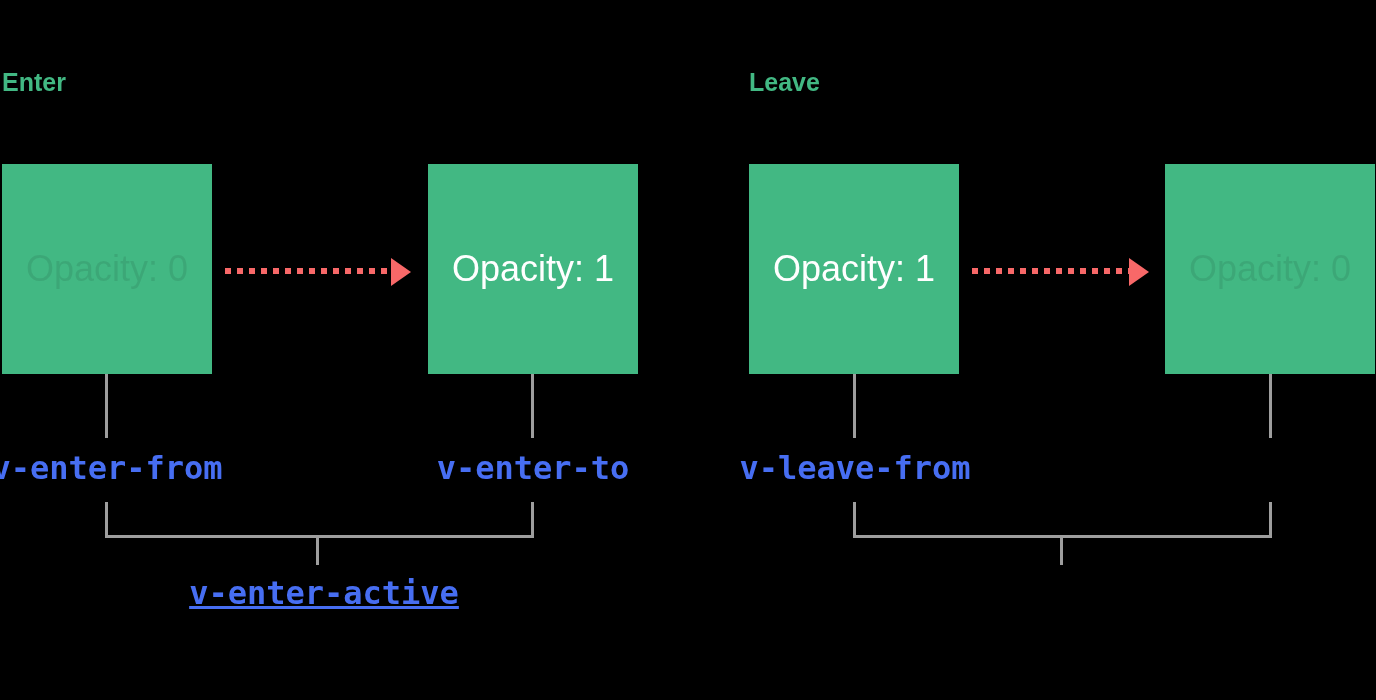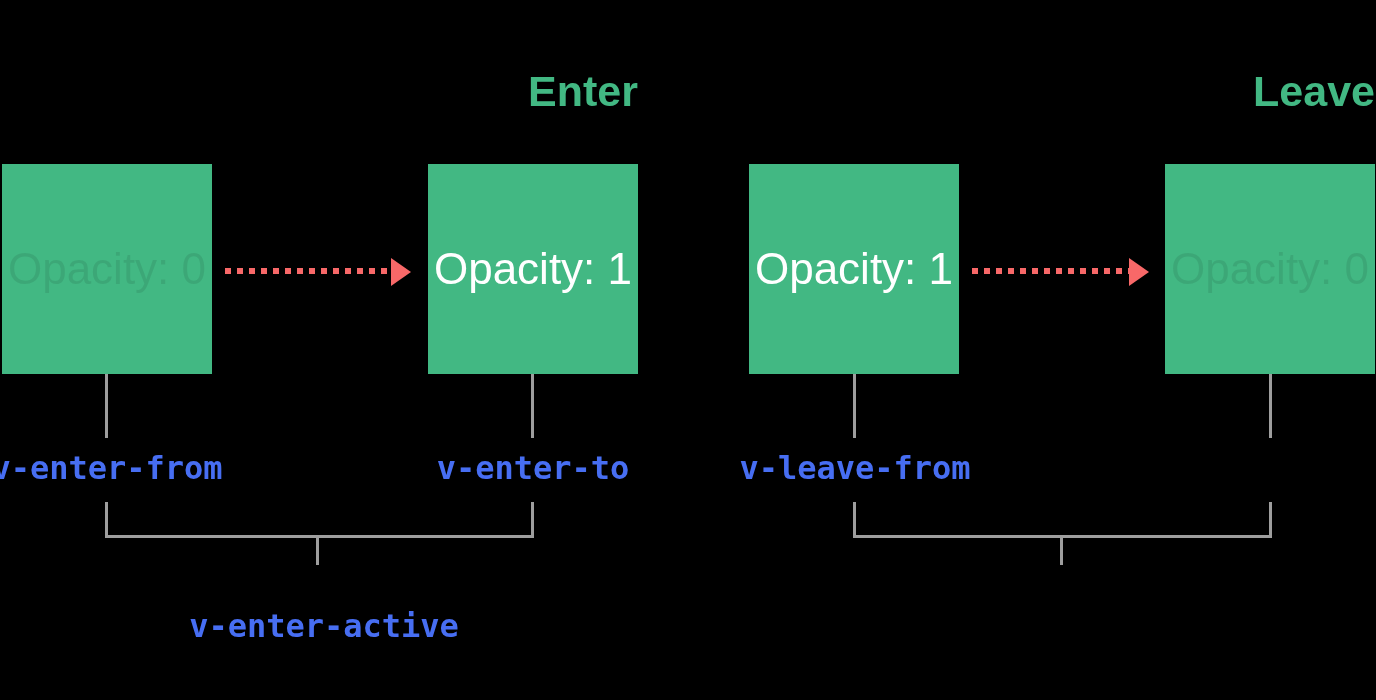--- a/index.html
+++ b/index.html
@@ -2,38 +2,38 @@
 <html style="--background: #000000; --green: #42b883; --blue: #476ef2; --red: #f86868; --gray: #9e9e9e; --white: #ffffff;"><head>
 <meta charset="utf-8">
 <style>
   html,body{margin:0;padding:0;background:#000;}
   .canvas{
     position:relative;width:1376px;height:700px;overflow:hidden;
     background:var(--background,#000);
     font-family:"Liberation Sans",sans-serif;
   }
   .group-title{
-    position:absolute;top:70px;text-align:right;
-    font-weight:700;font-size:43px;line-height:1;
+    position:absolute;top:70px;text-align:left;
+    font-weight:700;font-size:25px;line-height:1;
     color:var(--green,#42b883);
   }
   #title-enter{left:2px;width:636px;}
   #title-leave{left:749px;width:626px;}
 
   .box{
     position:absolute;top:164px;width:210px;height:210px;
     background:var(--green,#42b883);
     display:flex;align-items:center;justify-content:center;
   }
   #box-enter-from{left:2px;}
   #box-enter-to{left:428px;}
   #box-leave-from{left:749px;}
   #box-leave-to{left:1165px;}
   .box-label{
-    font-size:44px;font-weight:400;line-height:1;
+    font-size:36px;font-weight:400;line-height:1;
     color:var(--white,#fff);white-space:nowrap;
   }
   .box-label.faint{color:rgba(0,0,0,0.09);}
 
   .arrow-dashes{
     position:absolute;top:268px;height:6px;
     background:repeating-linear-gradient(90deg,var(--red,#f86868) 0 6px,transparent 6px 12px);
   }
   #arrow-enter-dashes{left:225px;width:166px;}
   #arrow-leave-dashes{left:972px;width:157px;}
@@ -61,21 +61,21 @@
   #bracket-leave-stub{left:1060px;top:535px;height:30px;}
 
   .code-label{
     position:absolute;transform:translateX(-50%);
     font-family:"DejaVu Sans Mono",monospace;
     font-weight:700;font-size:32px;line-height:1;
     color:var(--blue,#476ef2);white-space:nowrap;
   }
   #label-enter-from{left:107px;top:452px;}
   #label-enter-to{left:533px;top:452px;}
-  #label-enter-active{left:324px;top:610px;}
+  #label-enter-active{left:324px;top:577px;text-decoration:underline;}
   #label-leave-from{left:855px;top:452px;}
   #label-leave-to{left:1271px;top:452px;}
   #label-leave-active{left:1062px;top:577px;}
 </style>
 </head>
 <body>
 
 <div class="canvas">
 
   <div class="group-title" id="title-enter">Enter</div>

